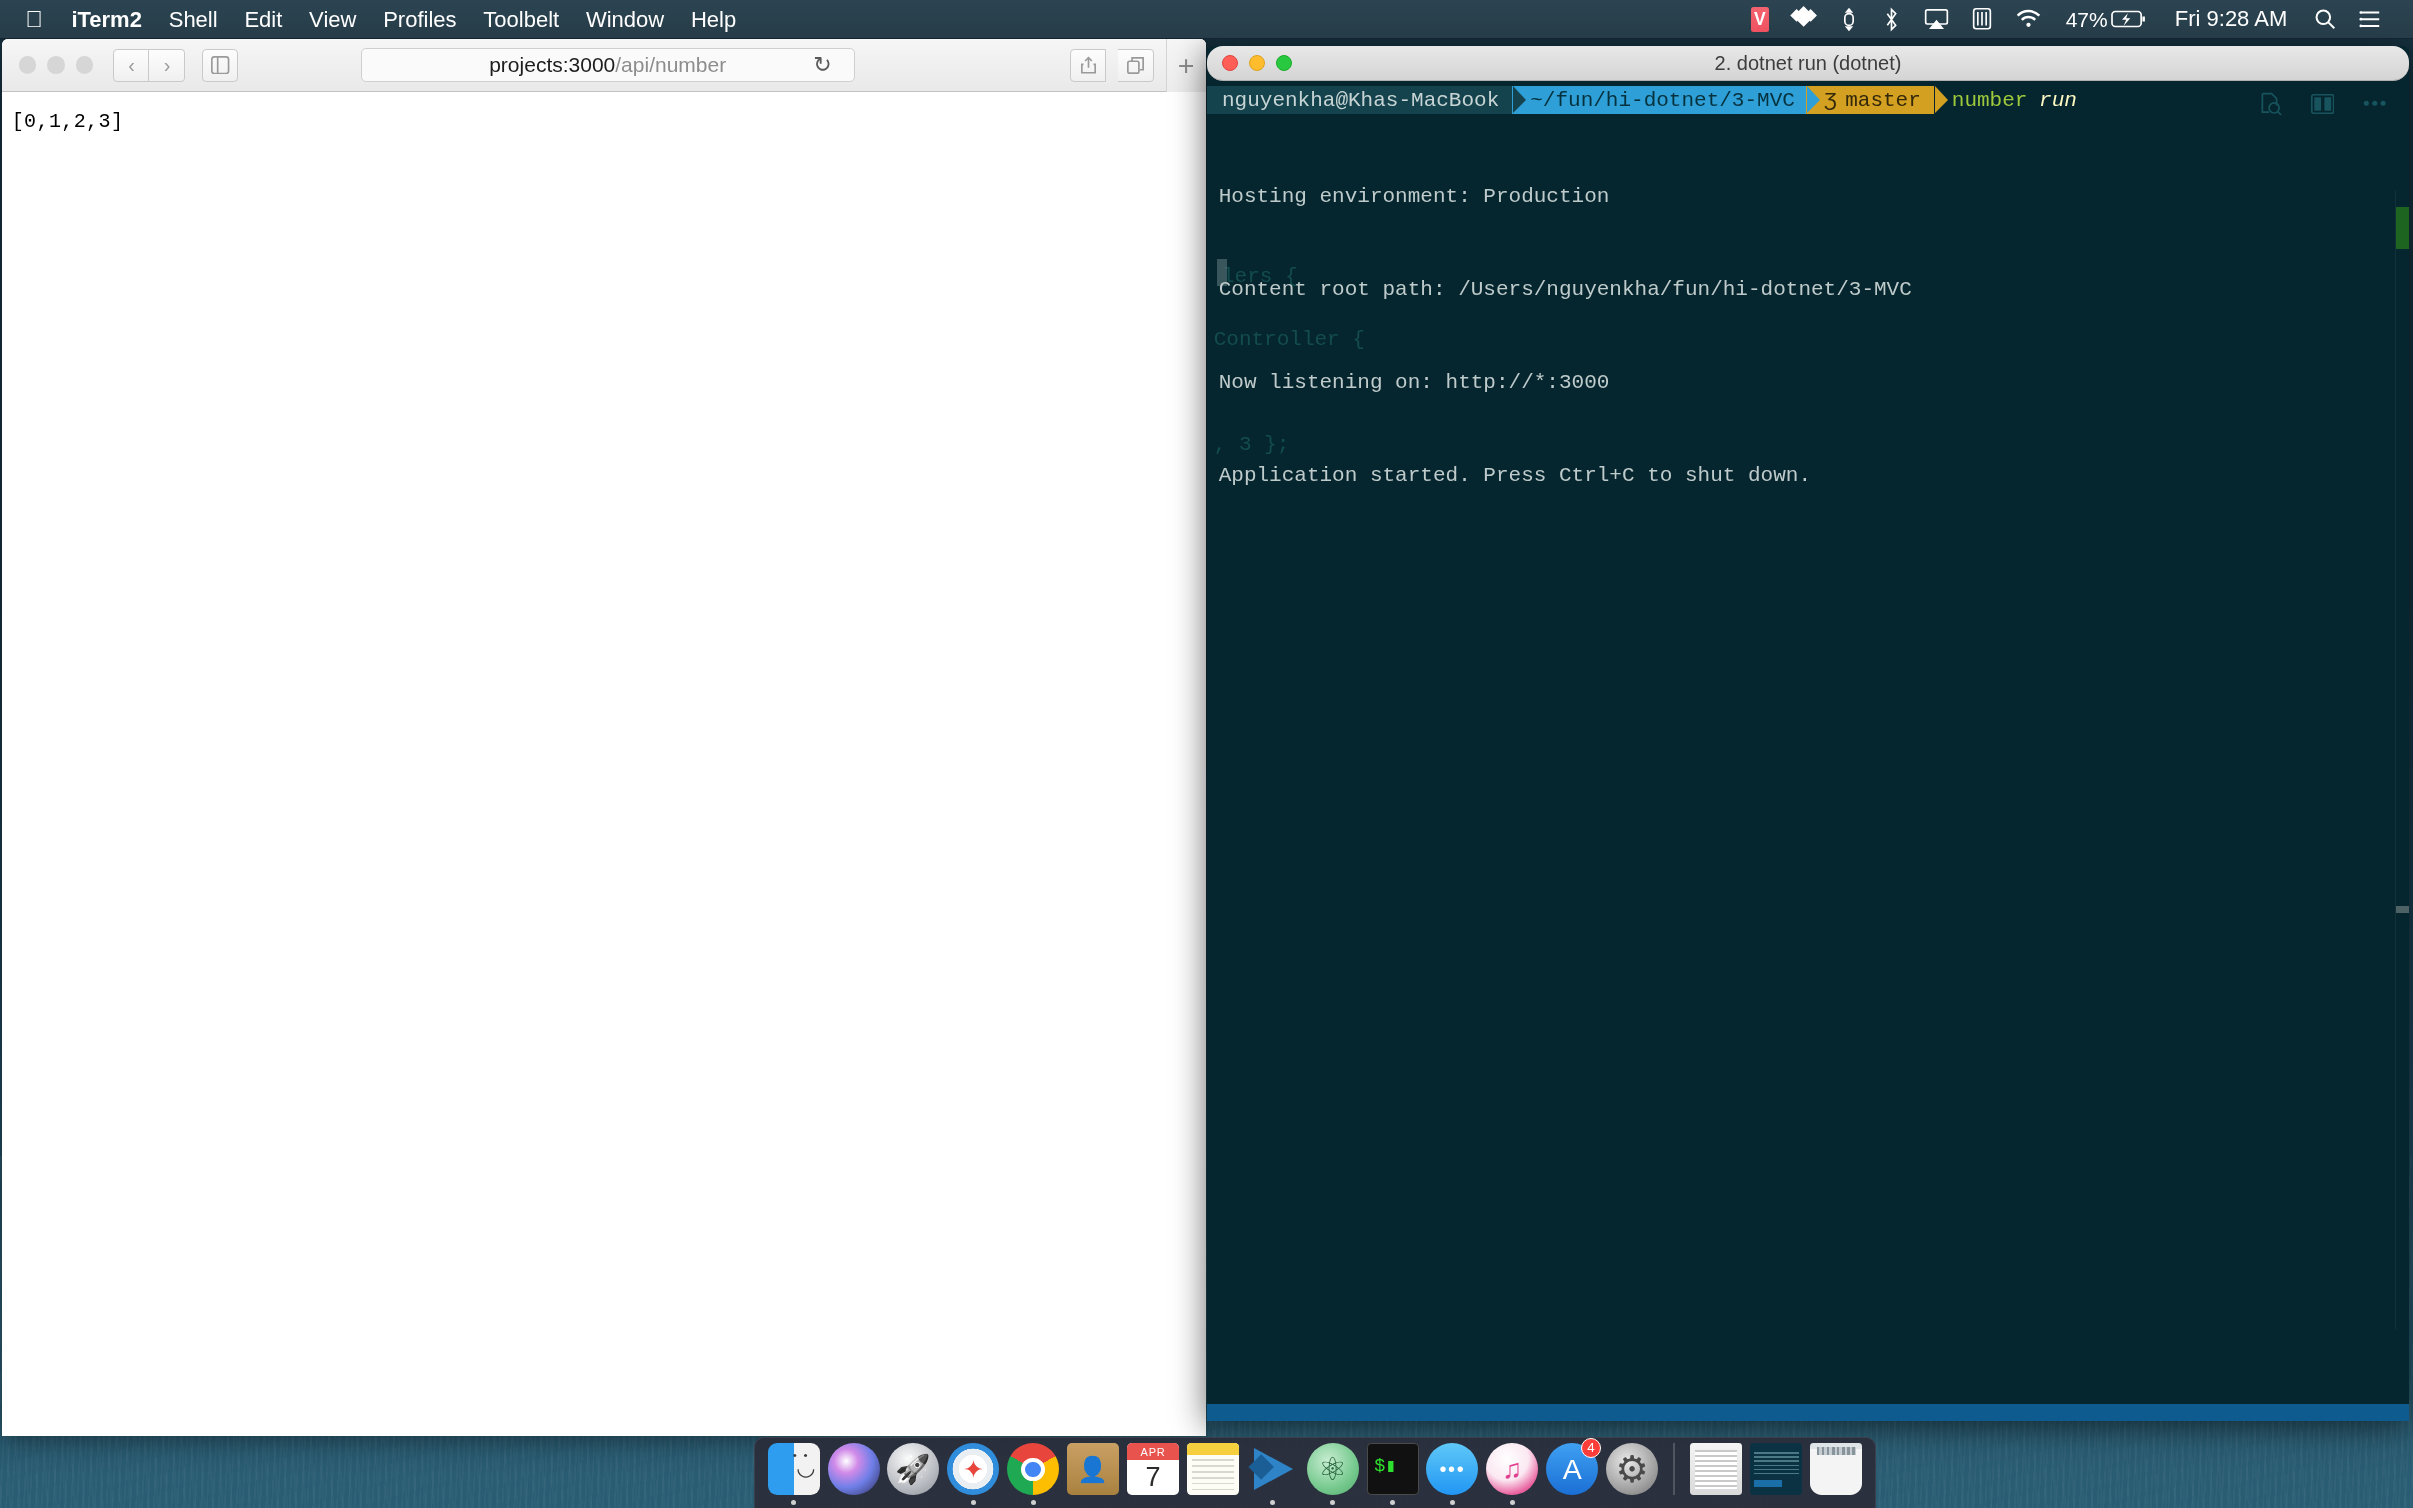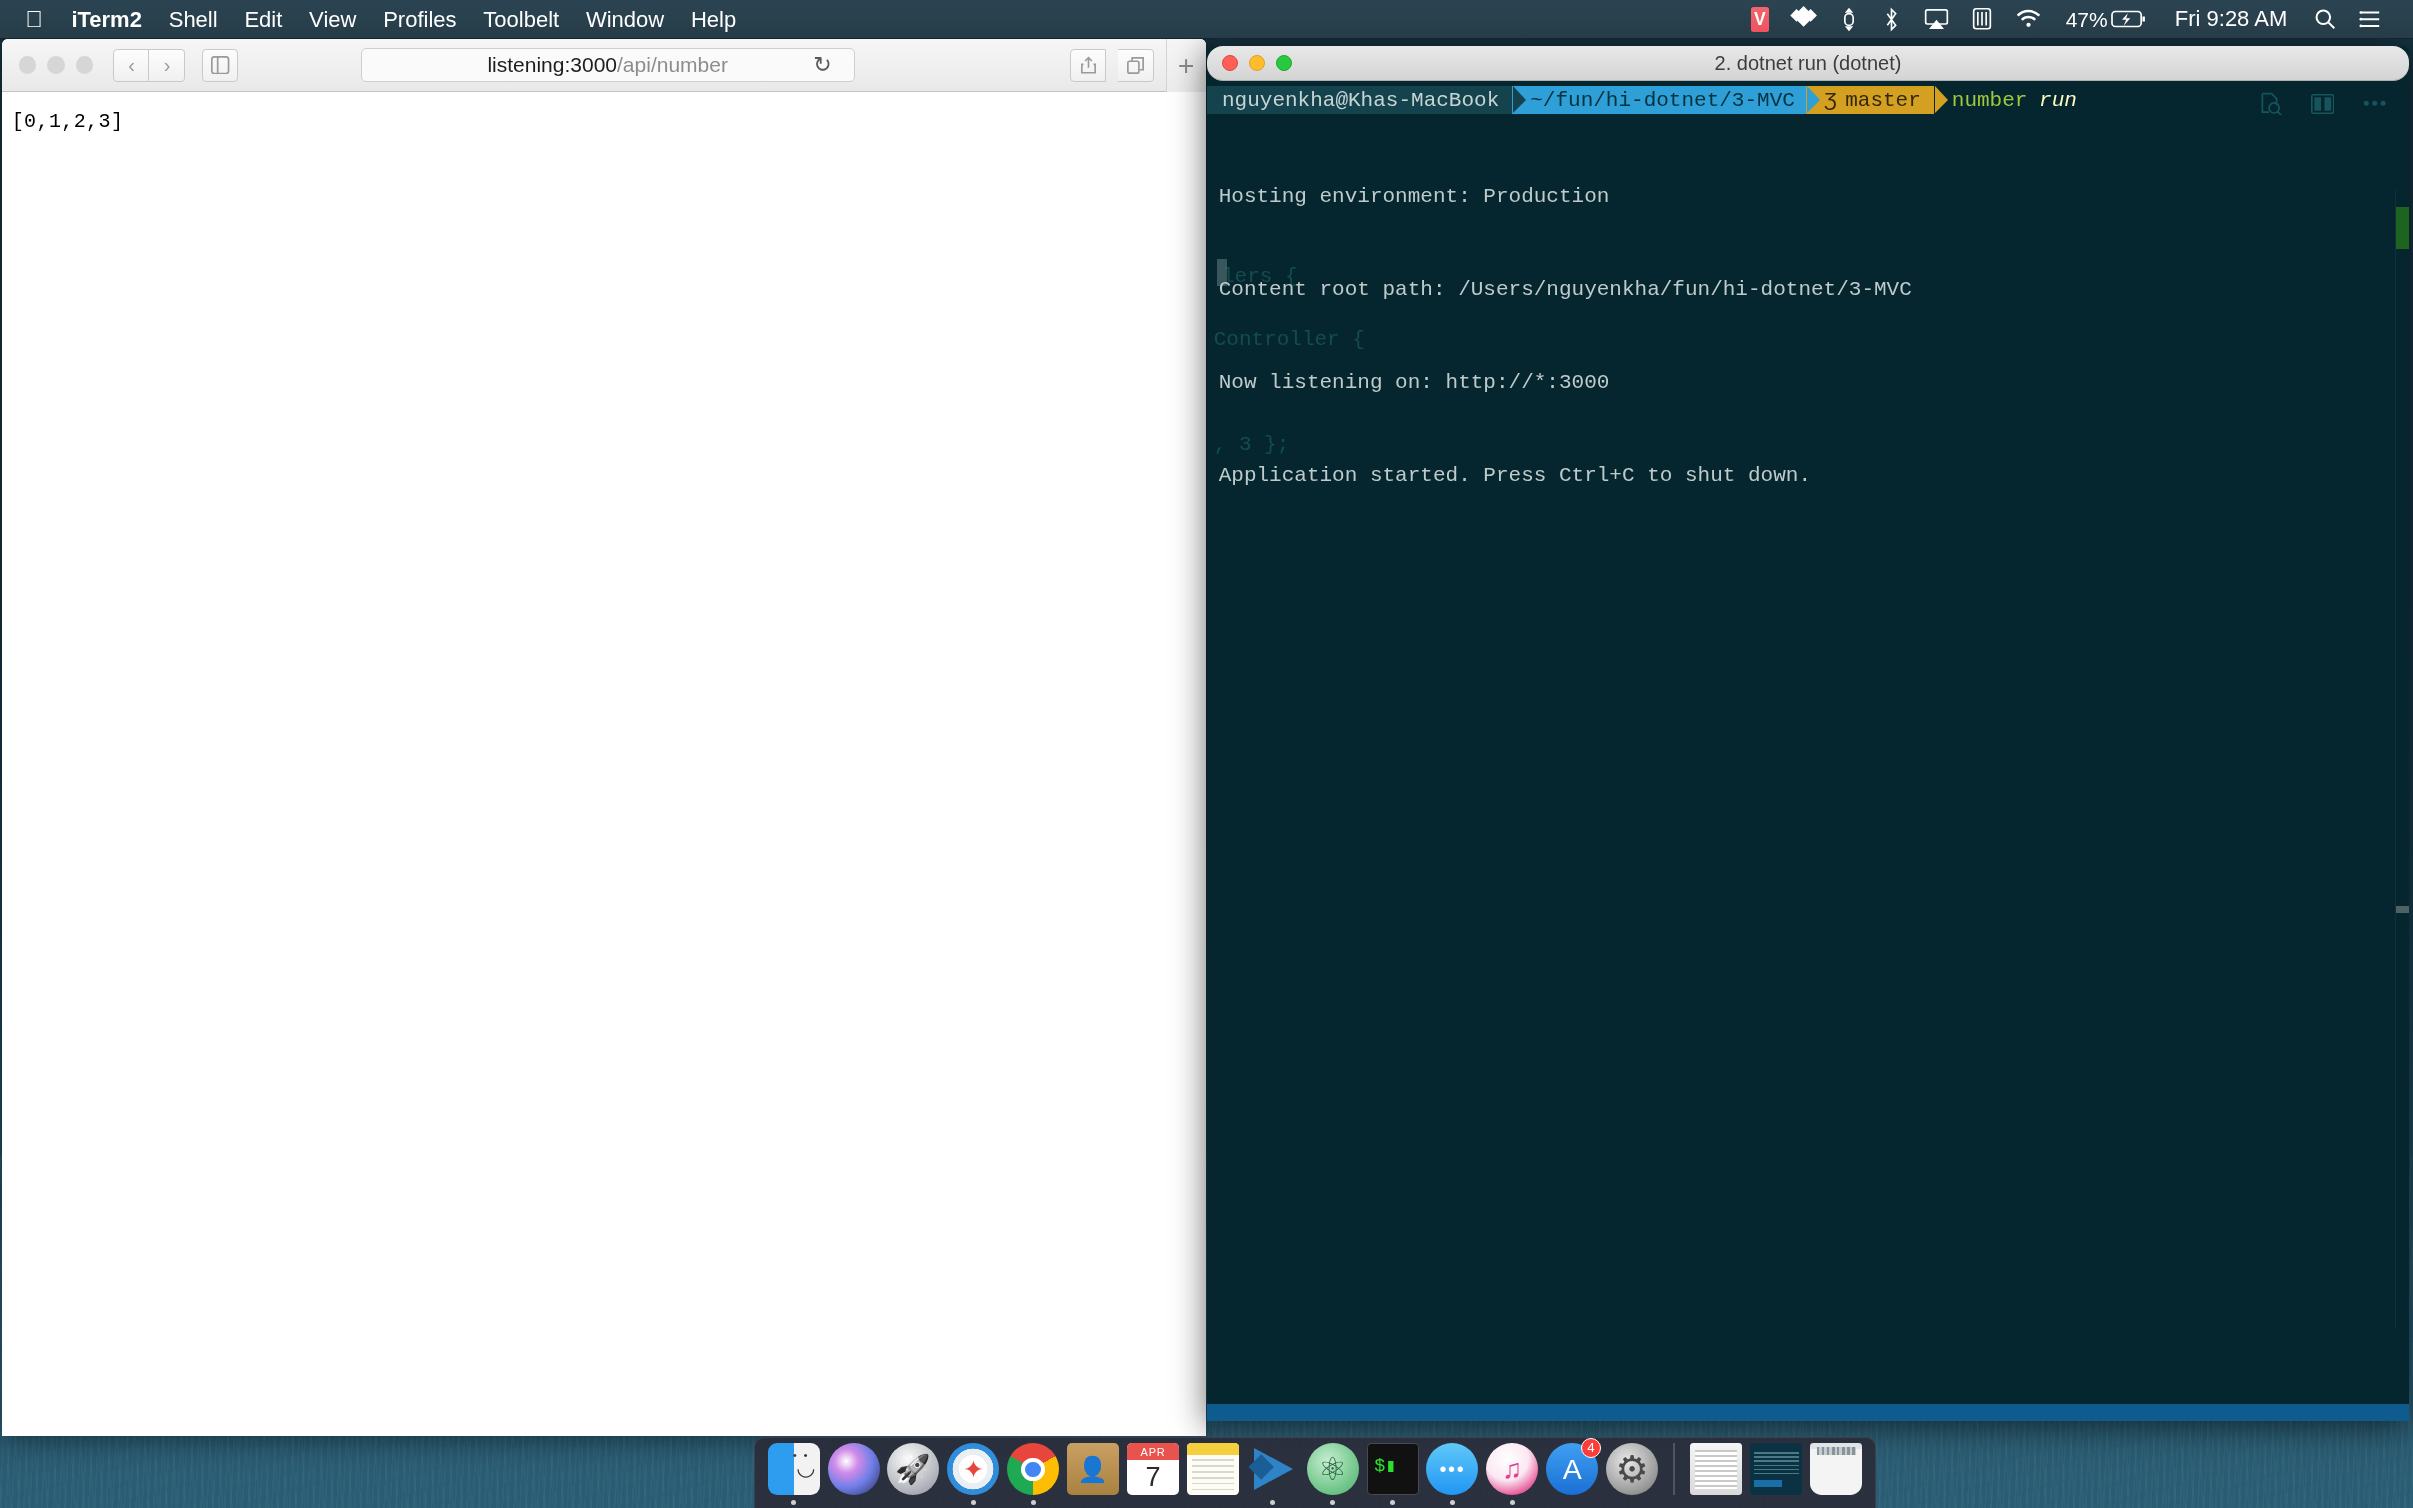--- a/index.html
+++ b/index.html
@@ -400,21 +400,21 @@
       <div class="tbtn">‹</div>
       <div class="tbtn">›</div>
     </div>
     <div class="tbtn single">
       <svg width="18.4" height="18.4" viewBox="0 0 22 22">
           <rect x="1" y="1" width="20" height="20" rx="3" fill="none" stroke="#9a9a9a" stroke-width="2"></rect>
           <path d="M8 1 v20" stroke="#9a9a9a" stroke-width="2"></path>
         </svg>
     </div>
     <div id="urlbar" title="Search or enter website name">
-      <span class="host">listening:3000</span>
+      <span class="host">projects:3000</span>
         <span class="path">/api/number</span>
       <span id="reload-icon">↻</span>
     </div>
     <div id="safari-right">
       <div class="tbtn">
         <svg width="17" height="18.4" viewBox="0 0 20 22">
             <path d="M10 2 v12" stroke="#9a9a9a" stroke-width="2"></path>
             <path d="M6 6 L10 2 L14 6" fill="none" stroke="#9a9a9a" stroke-width="2"></path>
             <path d="M4 10 H2 v10 h16 V10 h-2" fill="none" stroke="#9a9a9a" stroke-width="2"></path>
           </svg>

